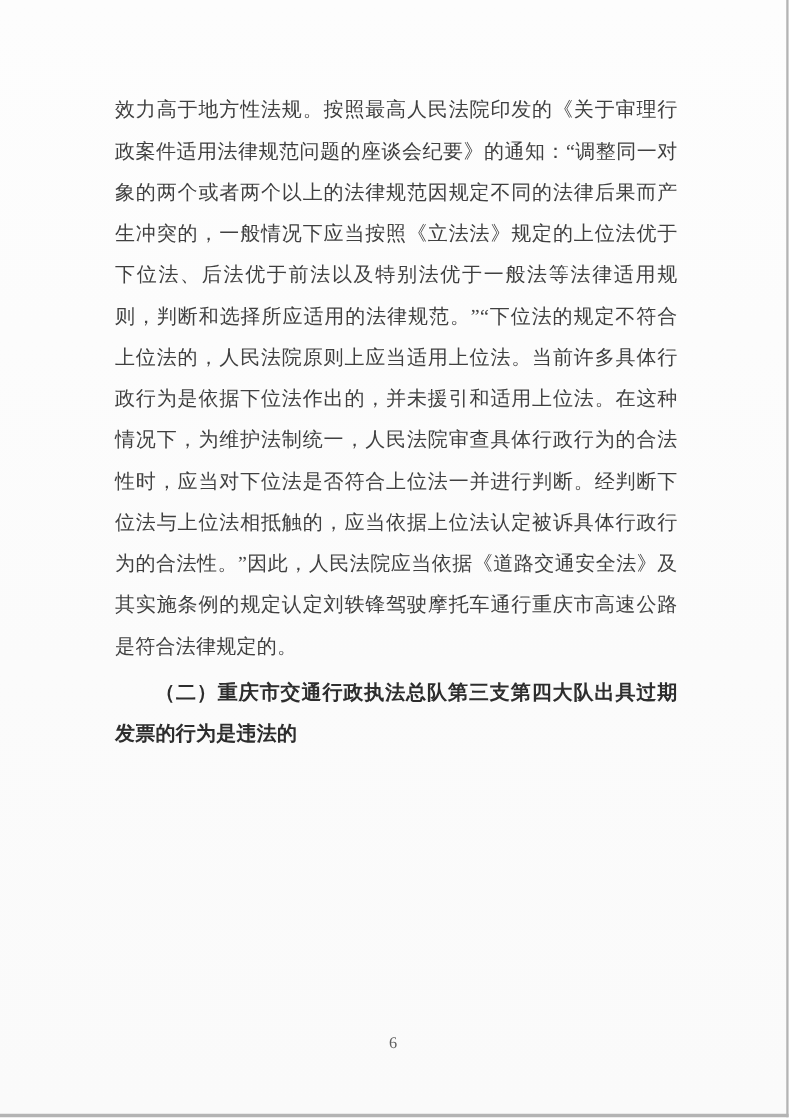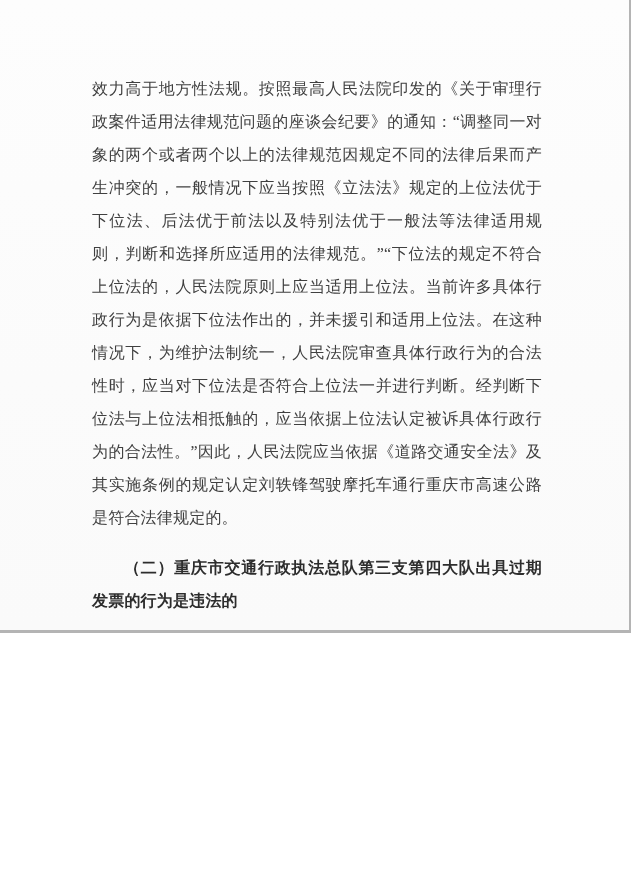--- a/index.html
+++ b/index.html
@@ -3,21 +3,21 @@
 <meta charset="utf-8">
 <style>
   html, body {
     margin: 0;
     padding: 0;
     background: #ffffff;
   }
   .page {
     position: relative;
     width: 631px;
-    height: 633px;
+    height: 894px;
     box-sizing: border-box;
     background: linear-gradient(180deg, #fdfdfd 0%, #fbfbfb 60%, #fafafa 100%);
     border-right: 2px solid #b4b4b4;
     border-bottom: 3px solid #b4b4b4;
     overflow: hidden;
     font-family: "Liberation Serif", "DejaVu Serif", serif;
   }
   .content {
     position: absolute;
     left: 92px;
@@ -29,21 +29,21 @@
     font-size: 16px;
     line-height: 33px;
     color: #404040;
     text-align: justify;
     letter-spacing: 0.2px;
   }
   .para.indent {
     text-indent: 2em;
   }
   .heading {
-    margin: 17px 0 0 0;
+    margin: 4px 0 0 0;
     font-size: 16px;
     line-height: 33px;
     font-weight: bold;
     color: #2d2d2d;
     text-align: justify;
     text-indent: 2em;
     letter-spacing: 0.2px;
   }
   .page-number {
     position: absolute;

